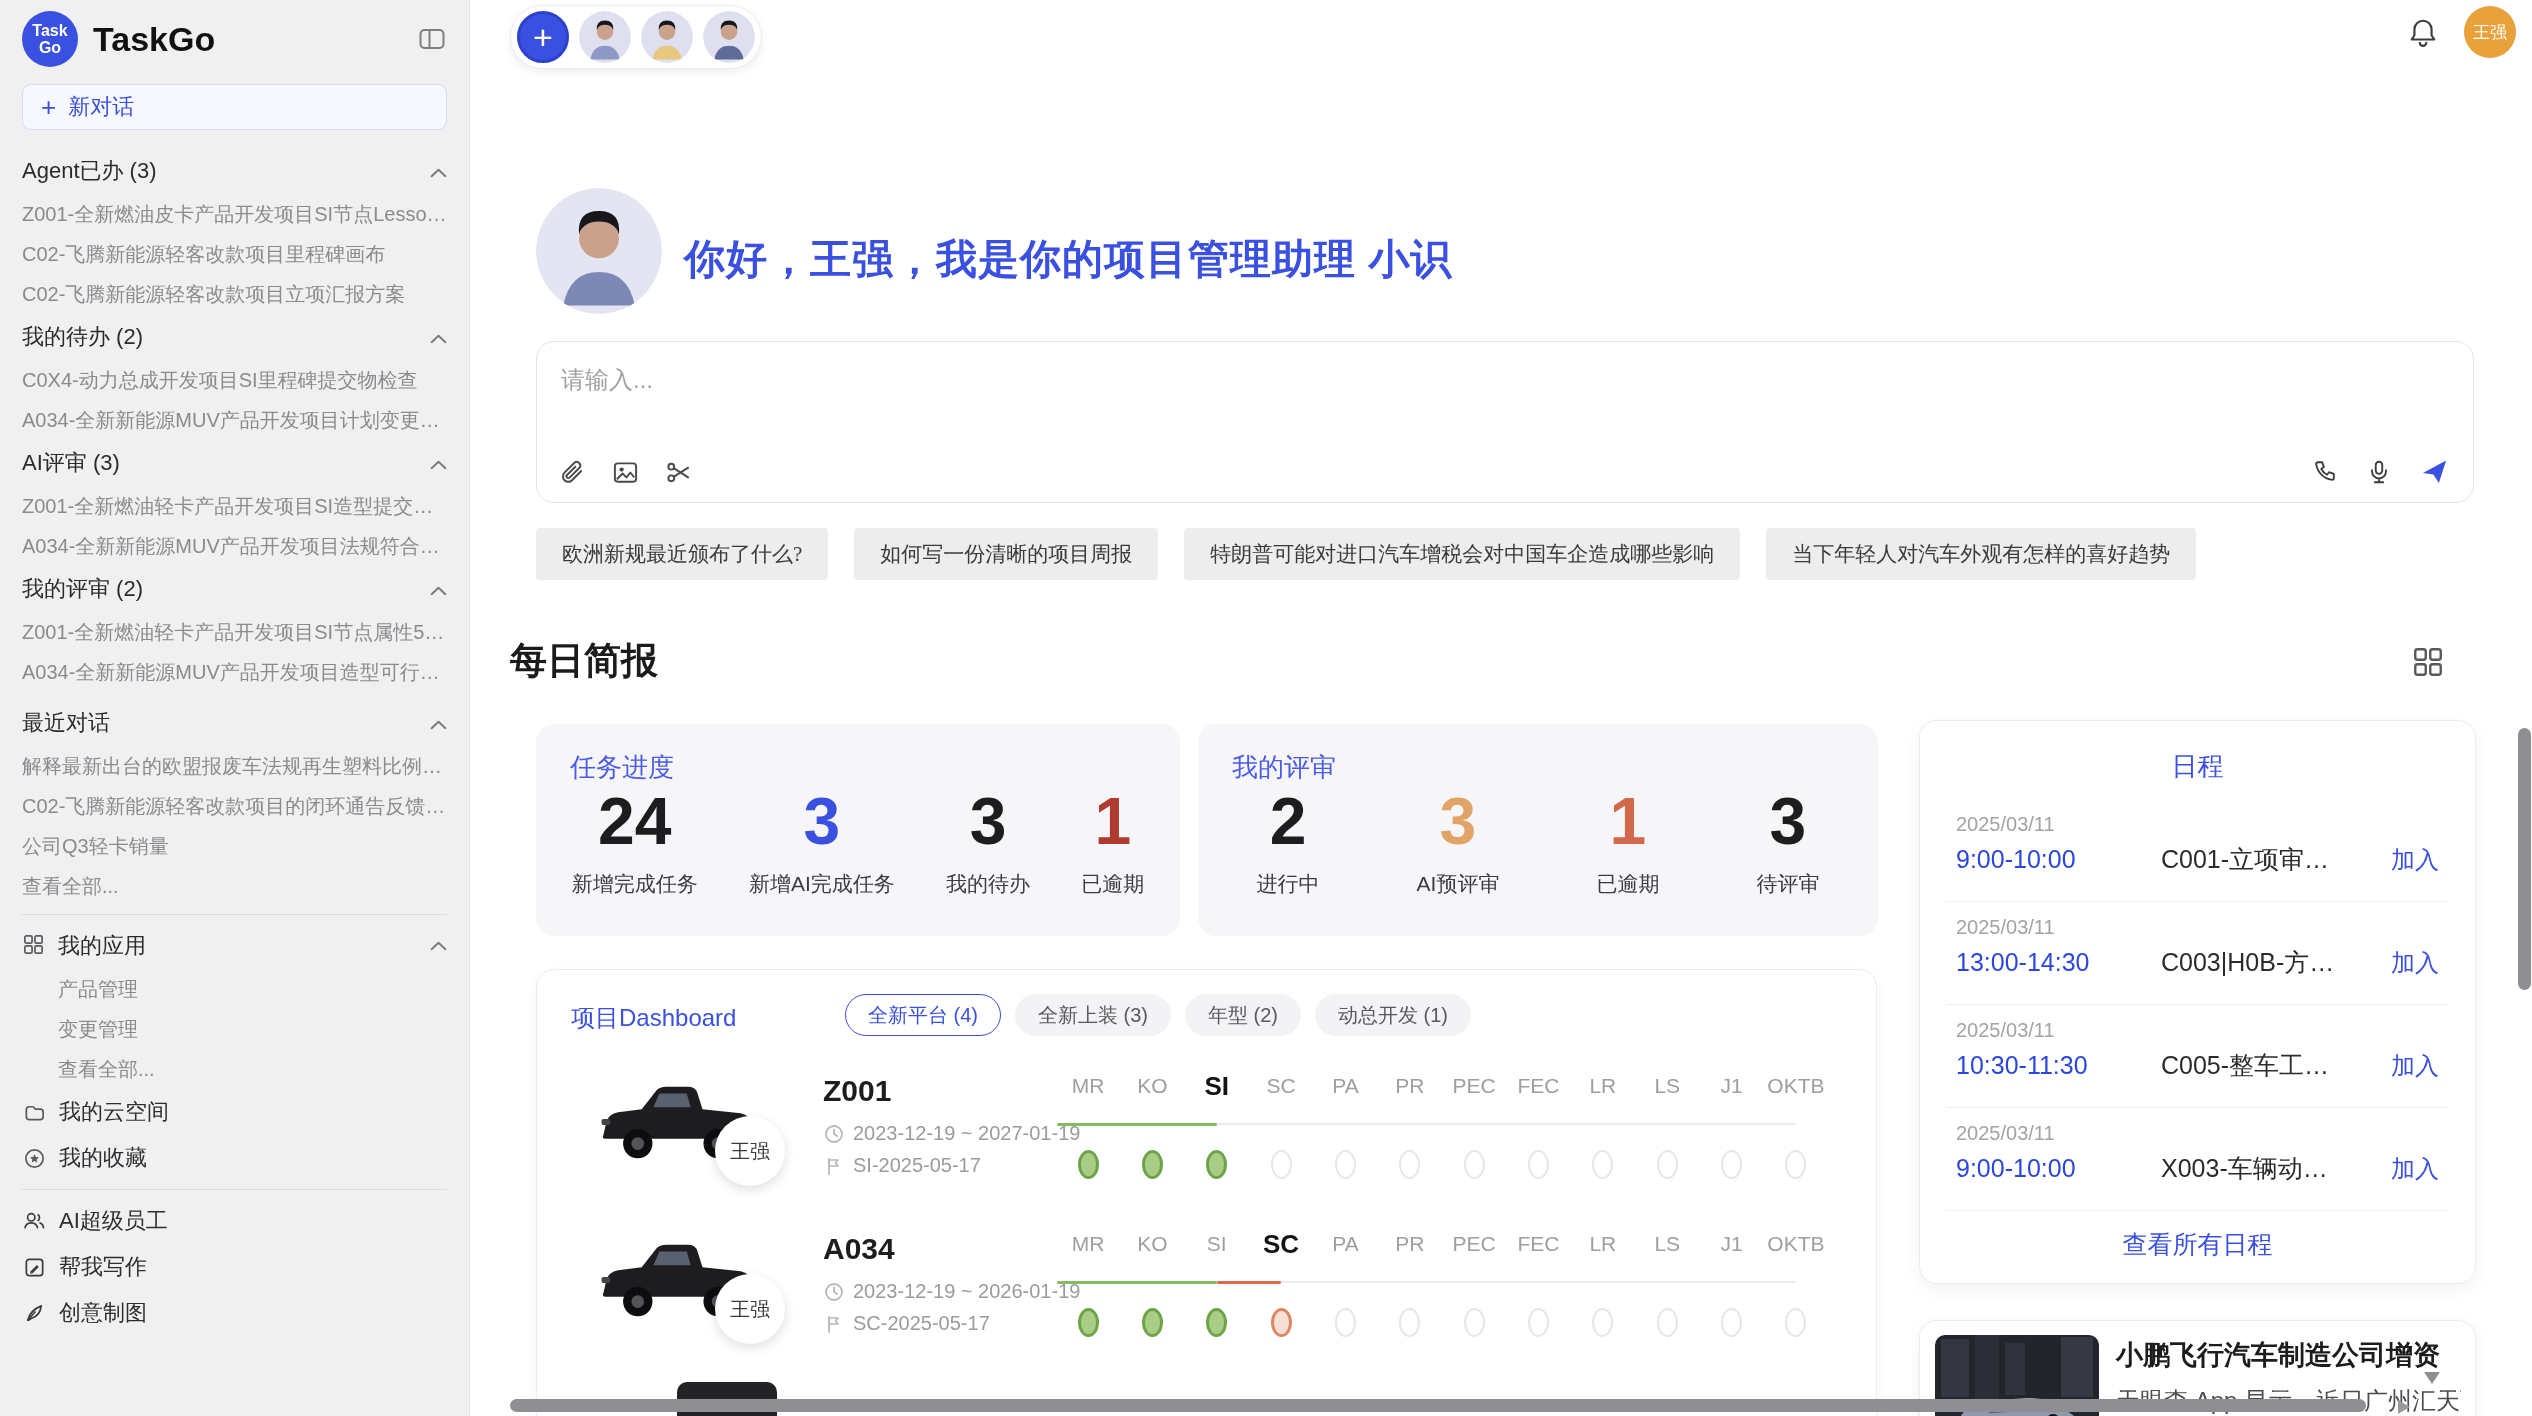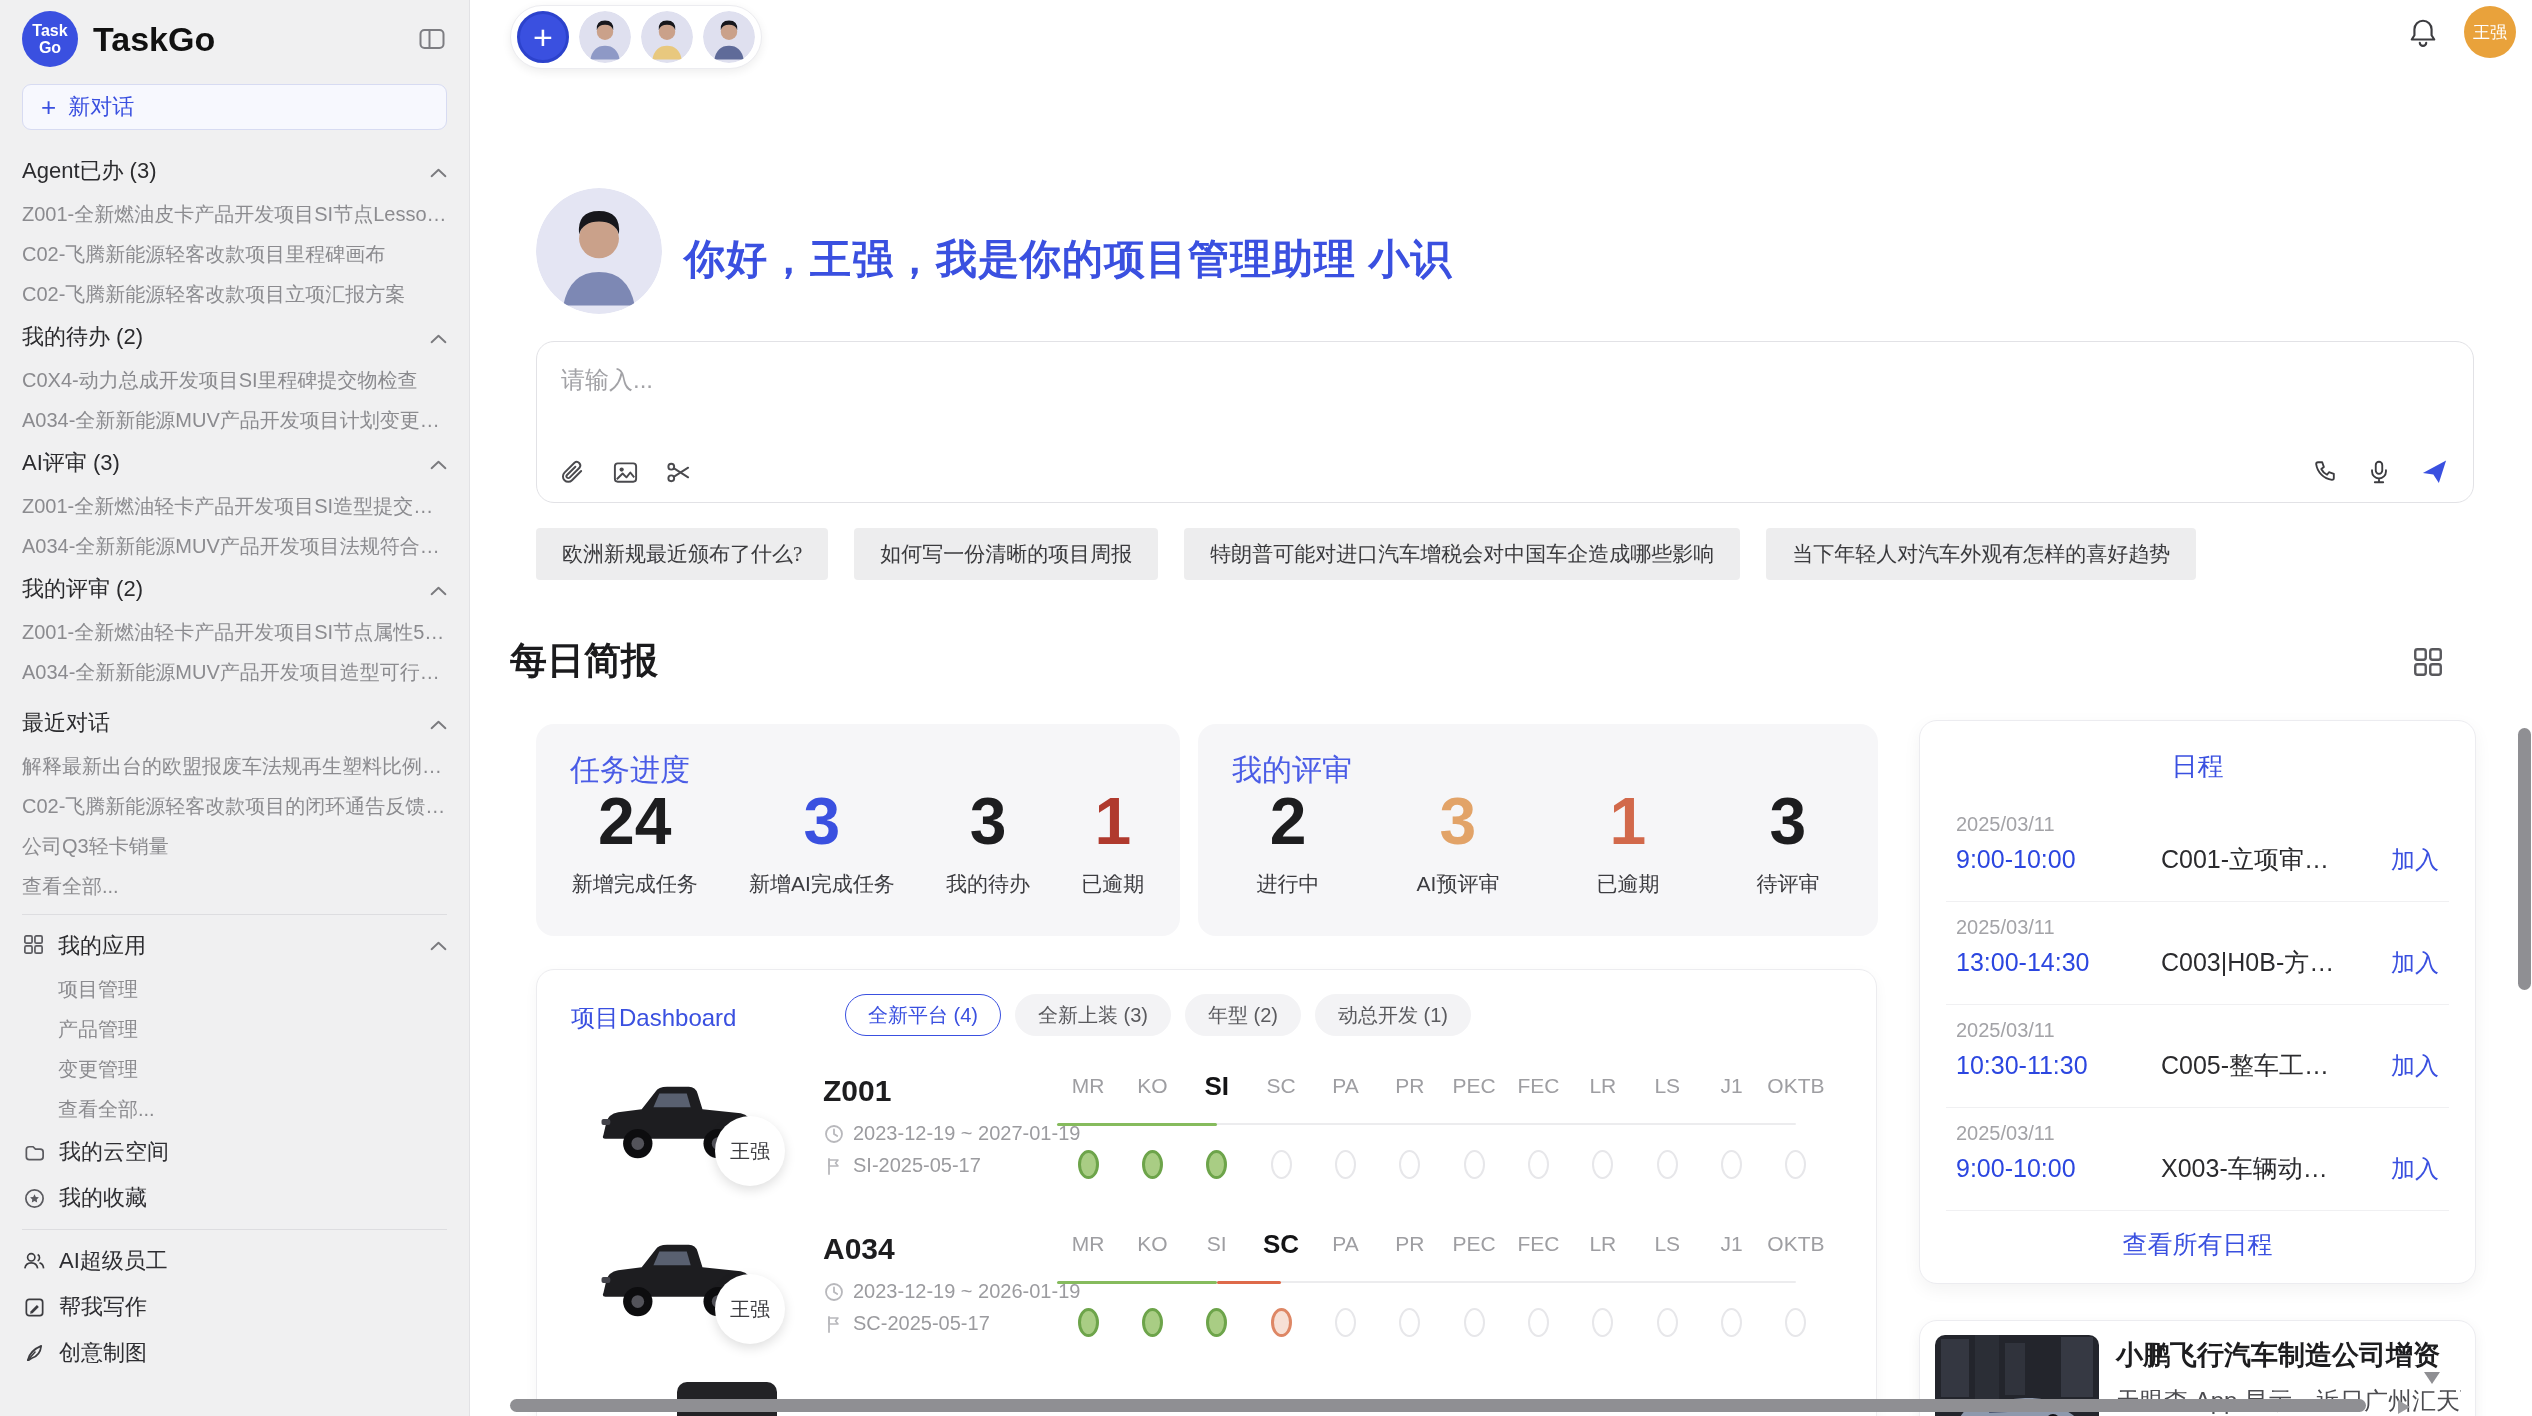--- a/index.html
+++ b/index.html
@@ -57,21 +57,21 @@
   #chips{position:absolute;left:536px;top:528px;display:flex;gap:26px;}
   .chip{height:52px;border-radius:4px;background:#ededee;border:none;padding:0 26px;font-size:21px;color:#3a3a3d;
     font-family:Liberation Serif, serif;white-space:nowrap;cursor:pointer;}
 
   
   #brief-title{position:absolute;left:510px;top:636px;width:1966px;text-align:left;font-size:37px;font-weight:700;color:#1b1b1d;}
   #brief-grid-icon{position:absolute;left:2410px;top:644px;cursor:pointer;display:flex;}
   .stat-card{position:absolute;top:724px;height:212px;background:#f6f6f8;border-radius:18px;}
   #stat-card-0{left:536px;width:644px;}
   #stat-card-1{left:1198px;width:680px;}
-  .card-label{position:absolute;left:34px;top:26px;font-size:30px;color:#4a5ce6;}
+  .card-label{position:absolute;left:34px;top:26px;font-size:26px;color:#4a5ce6;}
   .stats-row{position:absolute;left:10px;right:10px;top:58px;display:flex;justify-content:space-around;}
   .stat-col{display:flex;flex-direction:column;align-items:center;}
   .stat-val{font-size:66px;font-weight:700;line-height:78px;}
   .stat-lab{margin-top:10px;font-size:21px;color:#3c3c40;}
 
   
   #dash-card{position:absolute;left:536px;top:969px;width:1341px;height:470px;background:#fff;border:1px solid #ececef;
     border-radius:18px;box-shadow:0 4px 14px rgba(0,0,0,.04);}
   #dash-title{position:absolute;left:34px;top:32px;font-size:24px;color:#3a50e0;}
   #filters{position:absolute;left:308px;top:24px;display:flex;gap:14px;}
@@ -207,21 +207,20 @@
         </svg>
     </span>
     <span class="lab">我的应用</span>
     <span>
       <svg viewBox="0 0 16 9" width="17" height="10">
           <polyline points="1.5,7.5 8,1.5 14.5,7.5" fill="none" stroke="#7a7a7e" stroke-width="1.8" stroke-linecap="round" stroke-linejoin="round"></polyline>
         </svg>
     </span>
   </div>
   <div id="apps-items">
-      <div class="side-item">项目管理</div>
       <div class="side-item">产品管理</div>
       <div class="side-item">变更管理</div>
       <div class="side-item">查看全部...</div>
     </div>
   <div class="side-link">
     <span class="ic">
       <svg viewBox="0 0 24 24" width="23" height="23">
           <path d="M3.5 9 q0-3 3-3 h4 l2.5 2.5 h5 q3 0 3 3 v5 q0 3-3 3 h-11.5 q-3 0-3-3 z" fill="none" stroke="#5b5b60" stroke-width="1.8"></path>
         </svg>
     </span>

